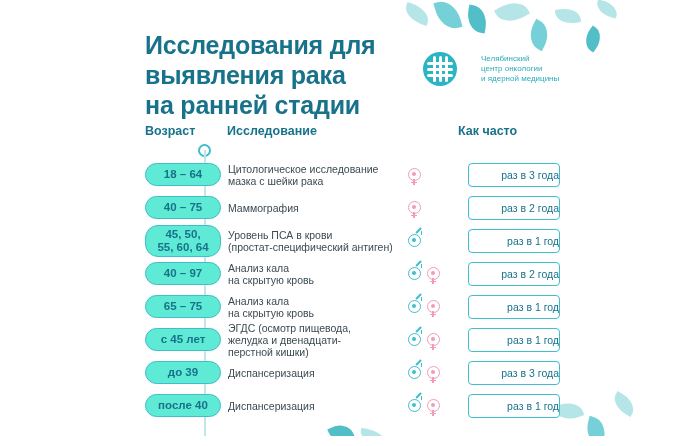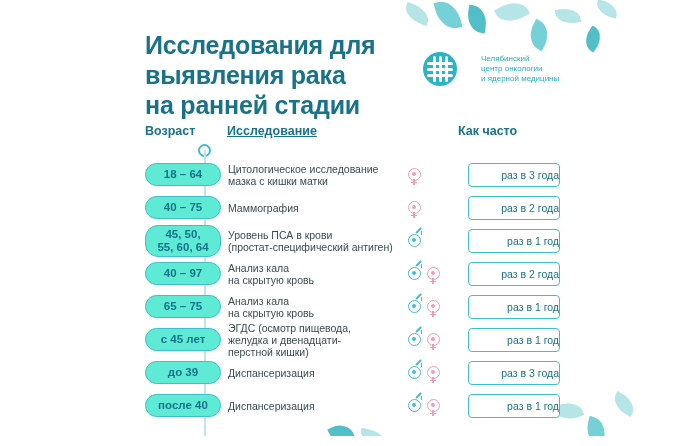--- a/index.html
+++ b/index.html
@@ -85,21 +85,21 @@
     position: absolute;
     left: 145px;
     top: 124px;
     width: 420px;
     height: 18px;
     color: #17728a;
     font-size: 12.5px;
     font-weight: bold;
   }
   .col-headers .c-age { position: absolute; left: 0; top: 0; }
-  .col-headers .c-study { position: absolute; left: 82px; top: 0; text-decoration: underline; }
+  .col-headers .c-study { position: absolute; left: 82px; top: 0; }
   .col-headers .c-freq { position: absolute; left: 313px; top: 0; }
 
   
   .timeline {
     position: absolute;
     left: 204px;
     top: 150px;
     width: 2px;
     height: 296px;
     background: #bfe6ea;
@@ -278,21 +278,21 @@
     <div class="c-freq">Как часто</div>
   </div>
 
   <div class="timeline-dot"></div>
   <div class="timeline"></div>
 
   <div class="rows" id="rows">
       <div class="row">
         <div class="age-pill" style="white-space: pre-line;">18 – 64</div>
         <div class="study" style="white-space: pre-line;">Цитологическое исследование
-мазка с кишки матки</div>
+мазка с шейки рака</div>
         <div class="icons">
           <span class="gi f">
             <span class="dot"></span>
           </span>
         </div>
         <div class="freq">раз в 3 года</div>
       </div>
       <div class="row">
         <div class="age-pill" style="white-space: pre-line;">40 – 75</div>
         <div class="study" style="white-space: pre-line;">Маммография</div>

